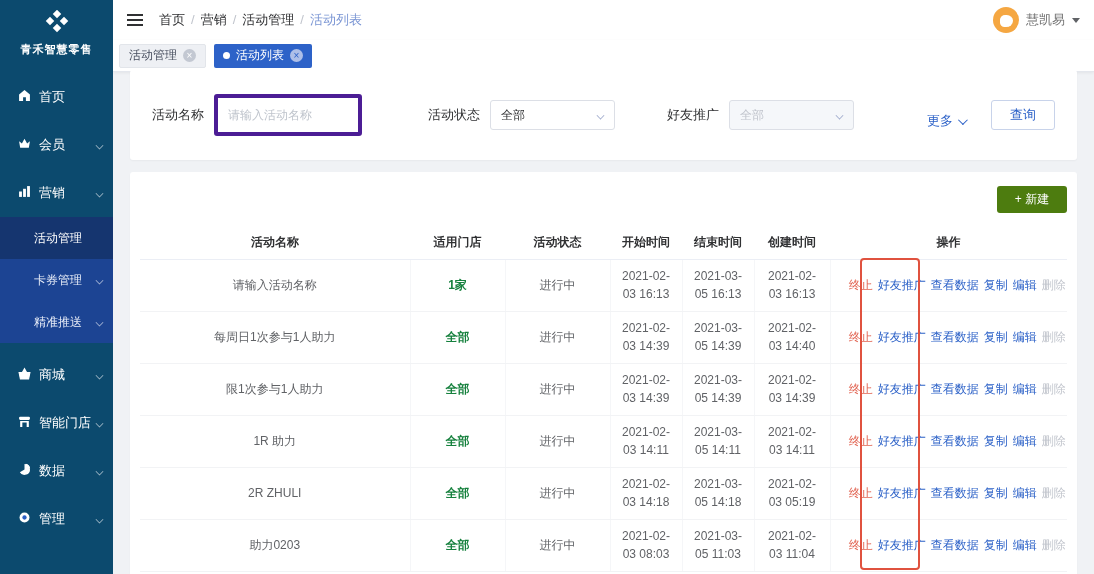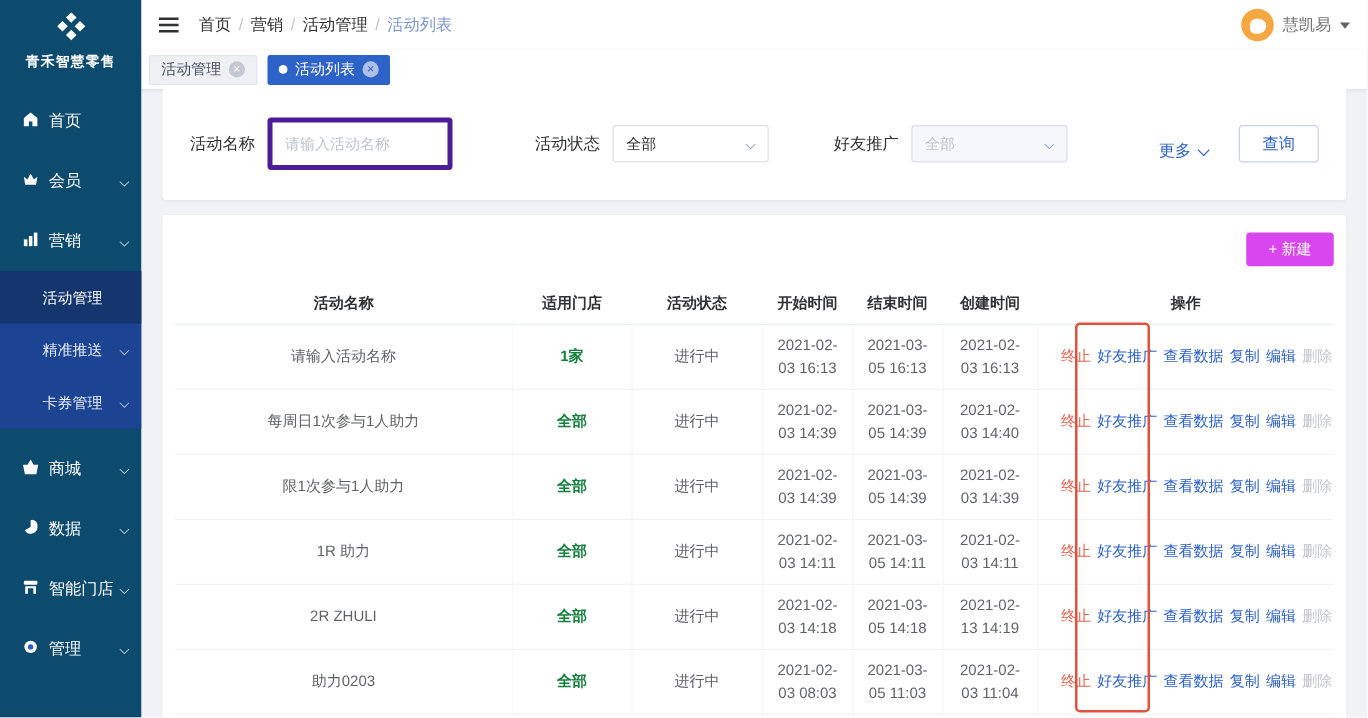--- a/index.html
+++ b/index.html
@@ -70,21 +70,21 @@
   .gap1 { width:66px; } .gap2 { width:52px; }
   .filter-right { margin-left:auto; display:flex; align-items:flex-end; gap:26px; }
   .more-link { font-size:13px; color:#2d62c8; display:flex; align-items:center; gap:5px; cursor:pointer; }
   .chev-blue { width:7px; height:7px; border-right:1.5px solid #2d62c8; border-bottom:1.5px solid #2d62c8;
     transform:rotate(45deg) translateY(-2px); display:inline-block; }
   .btn-search { width:64px; height:30px; background:#fff; border:1px solid #c8d3ea; border-radius:3px;
     color:#2d62c8; font-size:13px; cursor:pointer; font-family:inherit; }
   
   .table-card { left:17px; top:172px; width:947px; height:500px; padding:14px 10px; }
   .toolbar-row { display:flex; justify-content:flex-end; margin-bottom:14px; }
-  .btn-primary { min-width:70px; height:27px; background:#d946ef; border:none; border-radius:3px;
+  .btn-primary { min-width:70px; height:27px; background:#4d7c0f; border:none; border-radius:3px;
     color:#fff; font-size:12px; cursor:pointer; font-family:inherit; padding:0 12px; }
   table { border-collapse:collapse; width:927px; table-layout:fixed; }
   th { font-size:12px; color:#303133; font-weight:bold; height:32px;
     border-bottom:1px solid #ebeef5; text-align:center; }
   td { font-size:12px; color:#606266; height:52px; text-align:center;
     border-bottom:1px solid #f2f3f5; border-right:1px solid #f5f6f8; }
   td:last-child { border-right:none; }
   .time-cell span { display:inline-block; width:58px; line-height:1.5; }
   .store-link { color:#15803d; font-weight:bold; cursor:pointer; }
   .ops { display:flex; align-items:center; justify-content:center; gap:5px; }
@@ -144,58 +144,58 @@
           </svg>
       </span>
       <span>营销</span>
       <i class="chev"></i>
     </div>
     <div class="submenu">
       <div class="sub-item active">
         <span>活动管理</span>
       </div>
       <div class="sub-item">
+        <span>卡券管理</span>
+        <i class="chev"></i>
+      </div>
+      <div class="sub-item">
         <span>精准推送</span>
         <i class="chev"></i>
       </div>
-      <div class="sub-item">
-        <span>卡券管理</span>
-        <i class="chev"></i>
-      </div>
     </div>
     <div class="spacer8"></div>
     <div class="s-item">
       <span>
         <svg width="13" height="13" viewBox="0 0 12 12">
             <path fill="#fff" d="M1 5 H11 L9.8 11 H2.2 Z M4 5 L6 1.5 L8 5" stroke="#fff" stroke-width="1" fill-rule="evenodd"></path>
           </svg>
       </span>
       <span>商城</span>
-      <i class="chev"></i>
-    </div>
-    <div class="s-item">
-      <span>
-        <svg width="13" height="13" viewBox="0 0 12 12">
-            <path fill="#fff" d="M6 6 V1 A5 5 0 1 1 1.7 8.5 Z"></path>
-            <path fill="#fff" d="M7.2 0.8 A5 5 0 0 1 11.2 4.8 L7.2 4.8 Z"></path>
-          </svg>
-      </span>
-      <span>数据</span>
       <i class="chev"></i>
     </div>
     <div class="s-item">
       <span>
         <svg width="13" height="13" viewBox="0 0 12 12">
             <g fill="#fff">
               <rect x="1" y="1.5" width="10" height="3" rx="1"></rect>
               <path d="M2 5.5 H10 V11 H2 Z M4 7 H8 V11 H4 Z" fill-rule="evenodd"></path>
             </g>
           </svg>
       </span>
       <span>智能门店</span>
+      <i class="chev"></i>
+    </div>
+    <div class="s-item">
+      <span>
+        <svg width="13" height="13" viewBox="0 0 12 12">
+            <path fill="#fff" d="M6 6 V1 A5 5 0 1 1 1.7 8.5 Z"></path>
+            <path fill="#fff" d="M7.2 0.8 A5 5 0 0 1 11.2 4.8 L7.2 4.8 Z"></path>
+          </svg>
+      </span>
+      <span>数据</span>
       <i class="chev"></i>
     </div>
     <div class="s-item">
       <span>
         <svg width="13" height="13" viewBox="0 0 12 12">
             <circle cx="6" cy="6" r="4.6" fill="#fff"></circle>
             <circle cx="6" cy="6" r="2" fill="#2b5fc4"></circle>
           </svg>
       </span>
       <span>管理</span>
@@ -369,21 +369,21 @@
               <span class="op disabled">删除</span>
             </div>
           </td>
         </tr>
           <tr class="">
           <td><span class="cell-name">2R ZHULI</span></td>
           <td><span class="store-link cell-store">全部</span></td>
           <td><span class="cell-status">进行中</span></td>
           <td class="time-cell"><span class="cell-start">2021-02-03 14:18</span></td>
           <td class="time-cell"><span class="cell-end">2021-03-05 14:18</span></td>
-          <td class="time-cell"><span class="cell-created">2021-02-13 14:19</span></td>
+          <td class="time-cell"><span class="cell-created">2021-02-03 05:19</span></td>
           <td>
             <div class="ops">
               <span class="op terminate">终止</span>
               <span class="op blue">好友推广</span>
               <span class="op blue">查看数据</span>
               <span class="op blue">复制</span>
               <span class="op blue">编辑</span>
               <span class="op disabled">删除</span>
             </div>
           </td>

